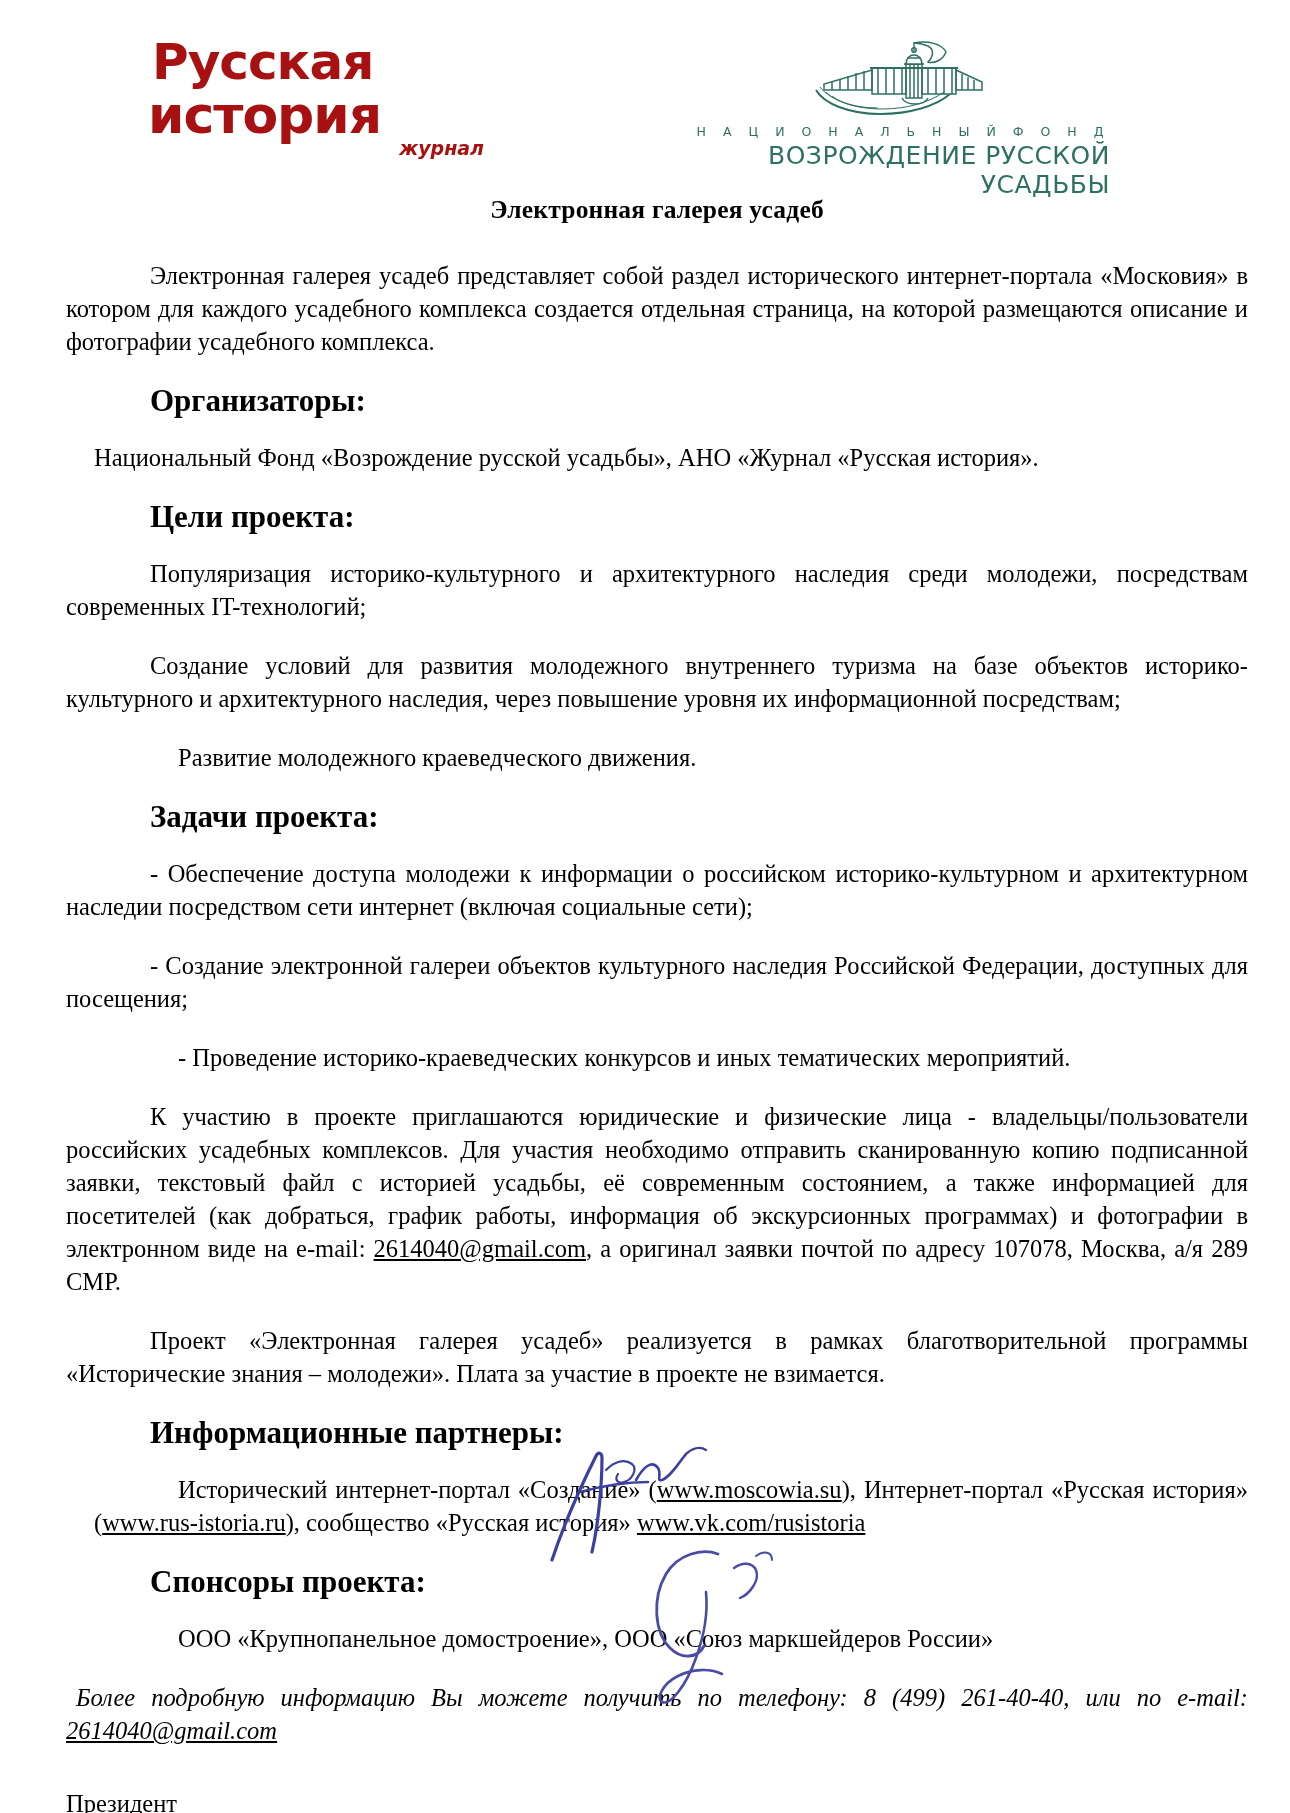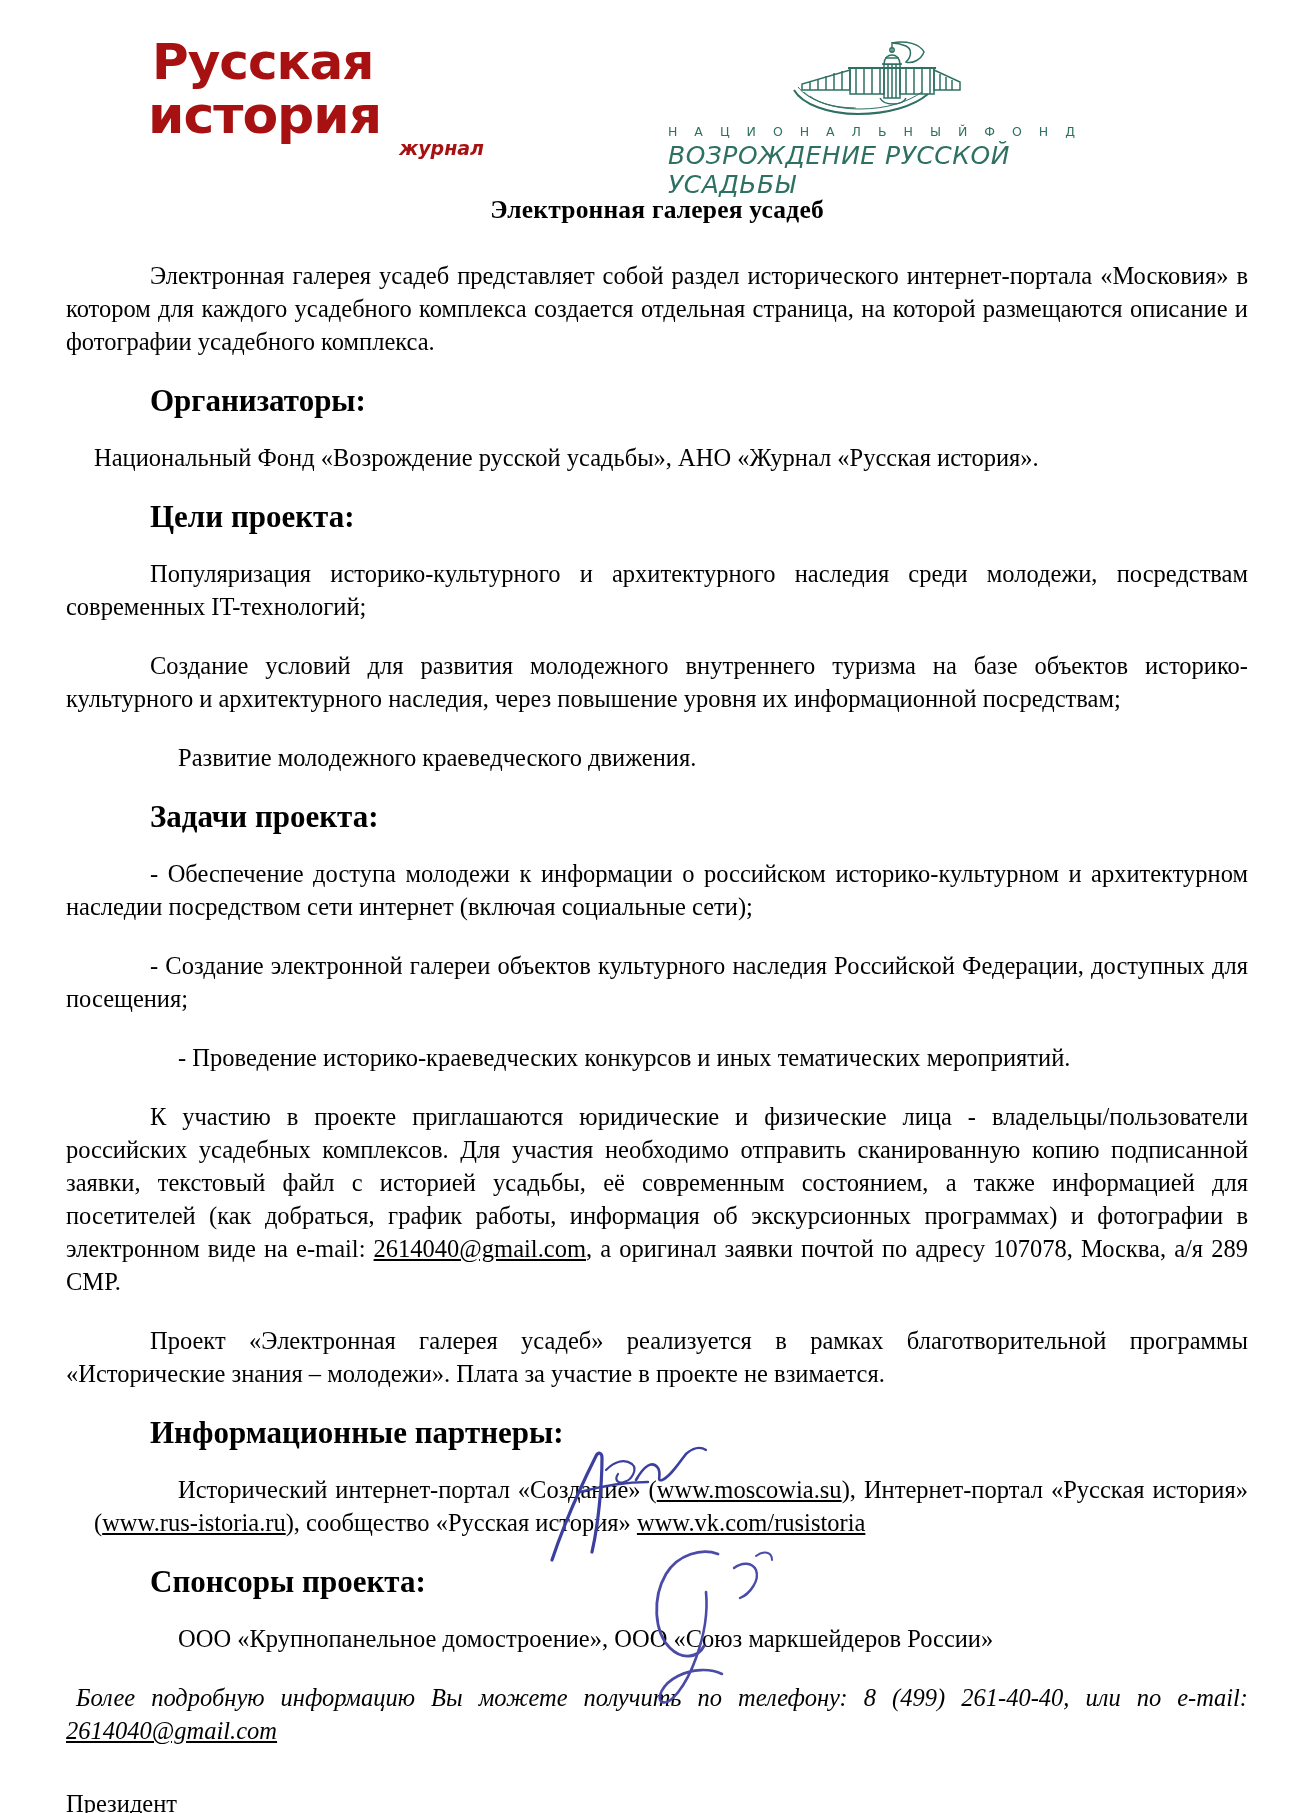--- a/index.html
+++ b/index.html
@@ -51,24 +51,24 @@
     line-height: 20px;
     text-align: right;
     padding-right: 4px;
     letter-spacing: 0px;
     margin-top: -4px;
     font-style: italic;
   }
 
   .logo-right {
     position: absolute;
-    left: 668px;
+    left: 690px;
     top: 38px;
     width: 420px;
-    text-align: left;
+    text-align: right;
     color: #2E7061;
   }
   .logo-right .emblem {
     height: 78px;
     display: flex;
     justify-content: center;
     align-items: flex-end;
   }
   .logo-right .nf-line {
     font-family: "DejaVu Sans", sans-serif;
@@ -77,21 +77,20 @@
     font-weight: normal;
     margin-top: 8px;
     color: #2E7061;
   }
   .logo-right .nf-main {
     font-family: "DejaVu Sans", sans-serif;
     font-size: 25px;
     letter-spacing: 0.5px;
     margin-top: 2px;
     color: #2E7061;
-    font-style: italic;
   }
 
   
   .doc {
     position: absolute;
     left: 66px;
     top: 195px;
     width: 1182px;
   }
 

